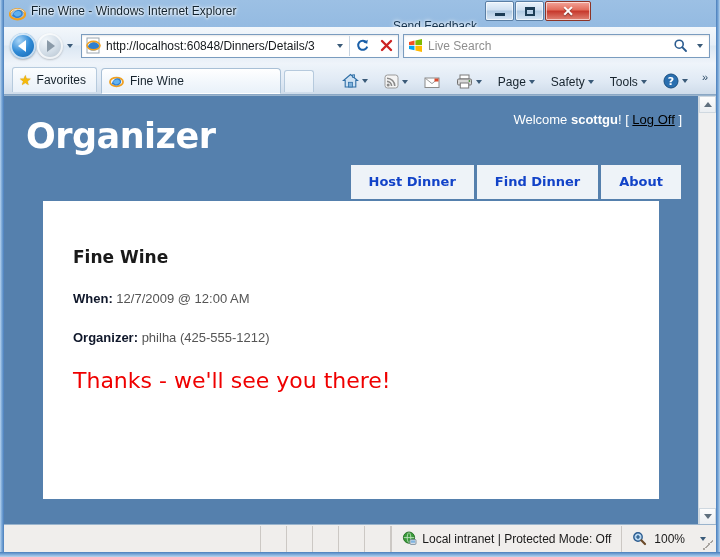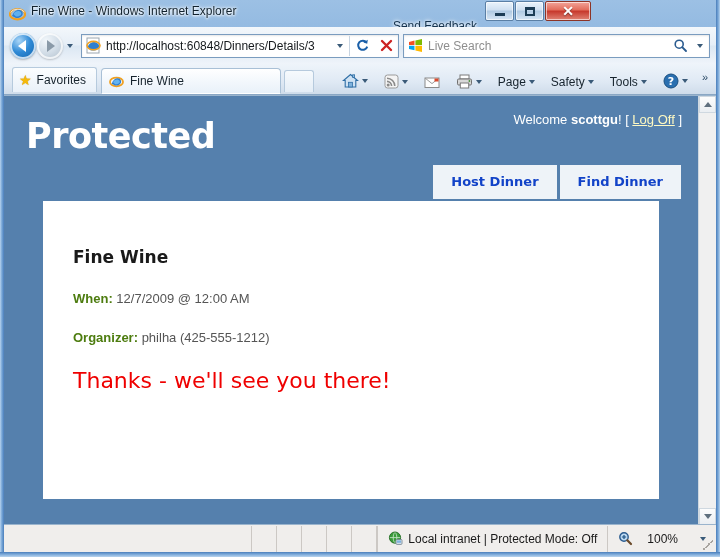--- a/index.html
+++ b/index.html
@@ -224,21 +224,21 @@
     position: absolute; left: 18px; top: 6px;
     width: 660px;
   }
   .nd-welcome {
     position: absolute; right: 0px; top: 10px;
     font-size: 13px; color: #ffffff;
     white-space: nowrap;
   }
   .nd-welcome b { font-weight: bold; }
   .nd-logoff {
-    color: #fef9c3; text-decoration: underline; cursor: pointer;
+    color: #000000; text-decoration: underline; cursor: pointer;
   }
   .nd-logo {
     position: absolute; left: 22px; top: 20px;
     font-size: 35px; font-weight: bold; color: #ffffff;
     letter-spacing: -0.5px;
     font-family: "DejaVu Sans", sans-serif;
   }
   .nd-nav {
     position: absolute; right: 17px; top: 69px;
     display: flex; align-items: flex-end; gap: 3px;
@@ -259,21 +259,21 @@
   }
   .nd-title {
     margin: 0; padding: 46px 0 0 30px;
     font-size: 17px; font-weight: bold; color: #1a1a1a;
     font-family: "DejaVu Sans", sans-serif;
   }
   .nd-field {
     padding: 0 0 0 30px; margin-top: 24px;
     font-size: 13px; color: #555555;
   }
-  .nd-field b { color: #4d7c0f; font-weight: bold; }
+  .nd-field b { color: #0f172a; font-weight: bold; }
   .nd-thanks {
     padding: 0 0 0 30px; margin-top: 23px;
     font-size: 22px; color: #ef0000;
     font-family: "DejaVu Sans", sans-serif;
   }
 
   
   .vscroll {
     position: absolute; right: 0; top: 0;
     width: 18px; height: 429px;
@@ -306,21 +306,21 @@
   }
   .sb-pane { height: 26px; border-right: 1px solid #ccc8c4; }
   .sb-zone {
     display:flex; align-items:center; gap:5px;
     padding: 8px 10px; height: 26px;
     border-right: 1px solid #ccc8c4; border-left: 1px solid #ccc8c4;
     white-space: nowrap;
     justify-content: center;
   }
   .sb-zoom {
-    display:flex; align-items:center; gap:14px;
+    display:flex; align-items:center; gap:7px;
     padding: 0 10px; height: 14px; margin-left: auto;
     cursor: pointer; white-space: nowrap;
   }
   .grip {
     position:absolute; right:3px; bottom:2px;
     width:10px;height:10px;
     background:
       linear-gradient(135deg, transparent 45%, #a8a49f 45%, #a8a49f 55%, transparent 55%);
   }
 </style>
@@ -498,25 +498,26 @@
 
   <div class="viewport">
     <div class="page-scroll-area">
 
       <div class="nd-header">
         <div class="nd-welcome">
           <span>Welcome </span><b>scottgu</b><span>! [ </span><span class="nd-logoff">Log Off</span><span> ]</span>
         </div>
       </div>
 
-      <div class="nd-logo">Protected</div>
+      <div class="nd-logo">Organizer</div>
 
       <div class="nd-nav">
         <div class="nd-nav-item">Host Dinner</div>
         <div class="nd-nav-item">Find Dinner</div>
+        <div class="nd-nav-item">About</div>
       </div>
 
       <div class="nd-main">
         <h2 class="nd-title">Fine Wine</h2>
 
         <p class="nd-field">
           <b>When:</b>
           <span>12/7/2009 @ 12:00 AM</span>
         </p>
 

